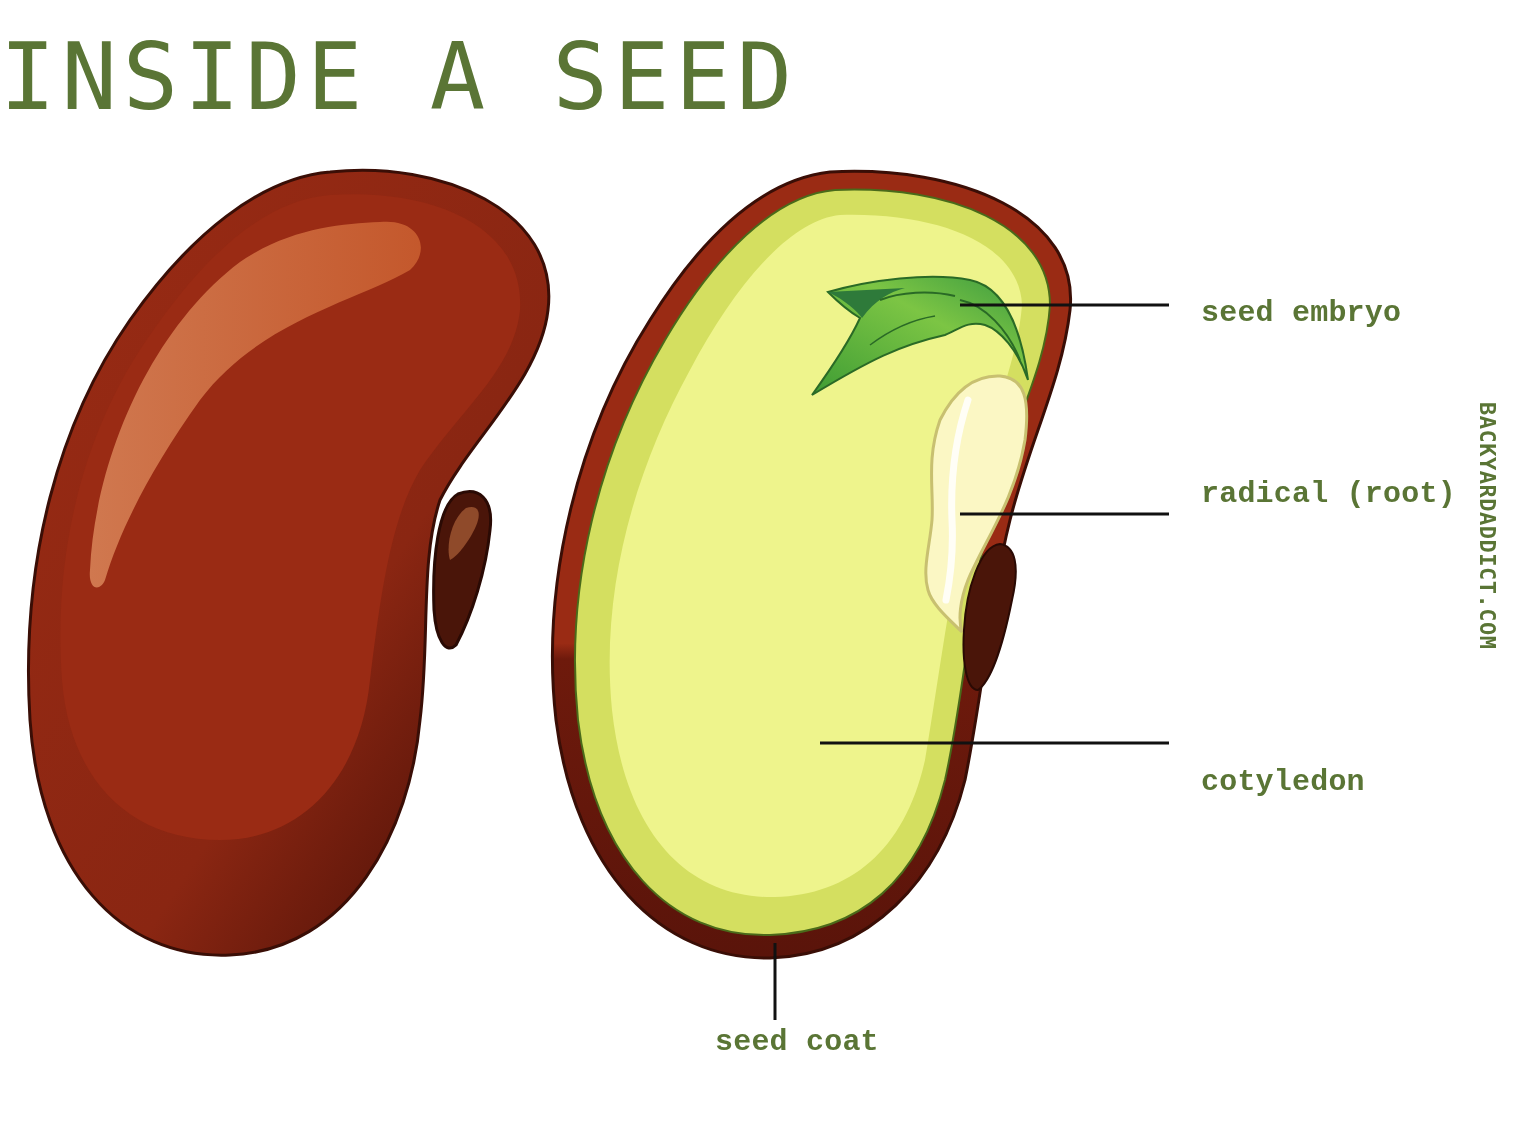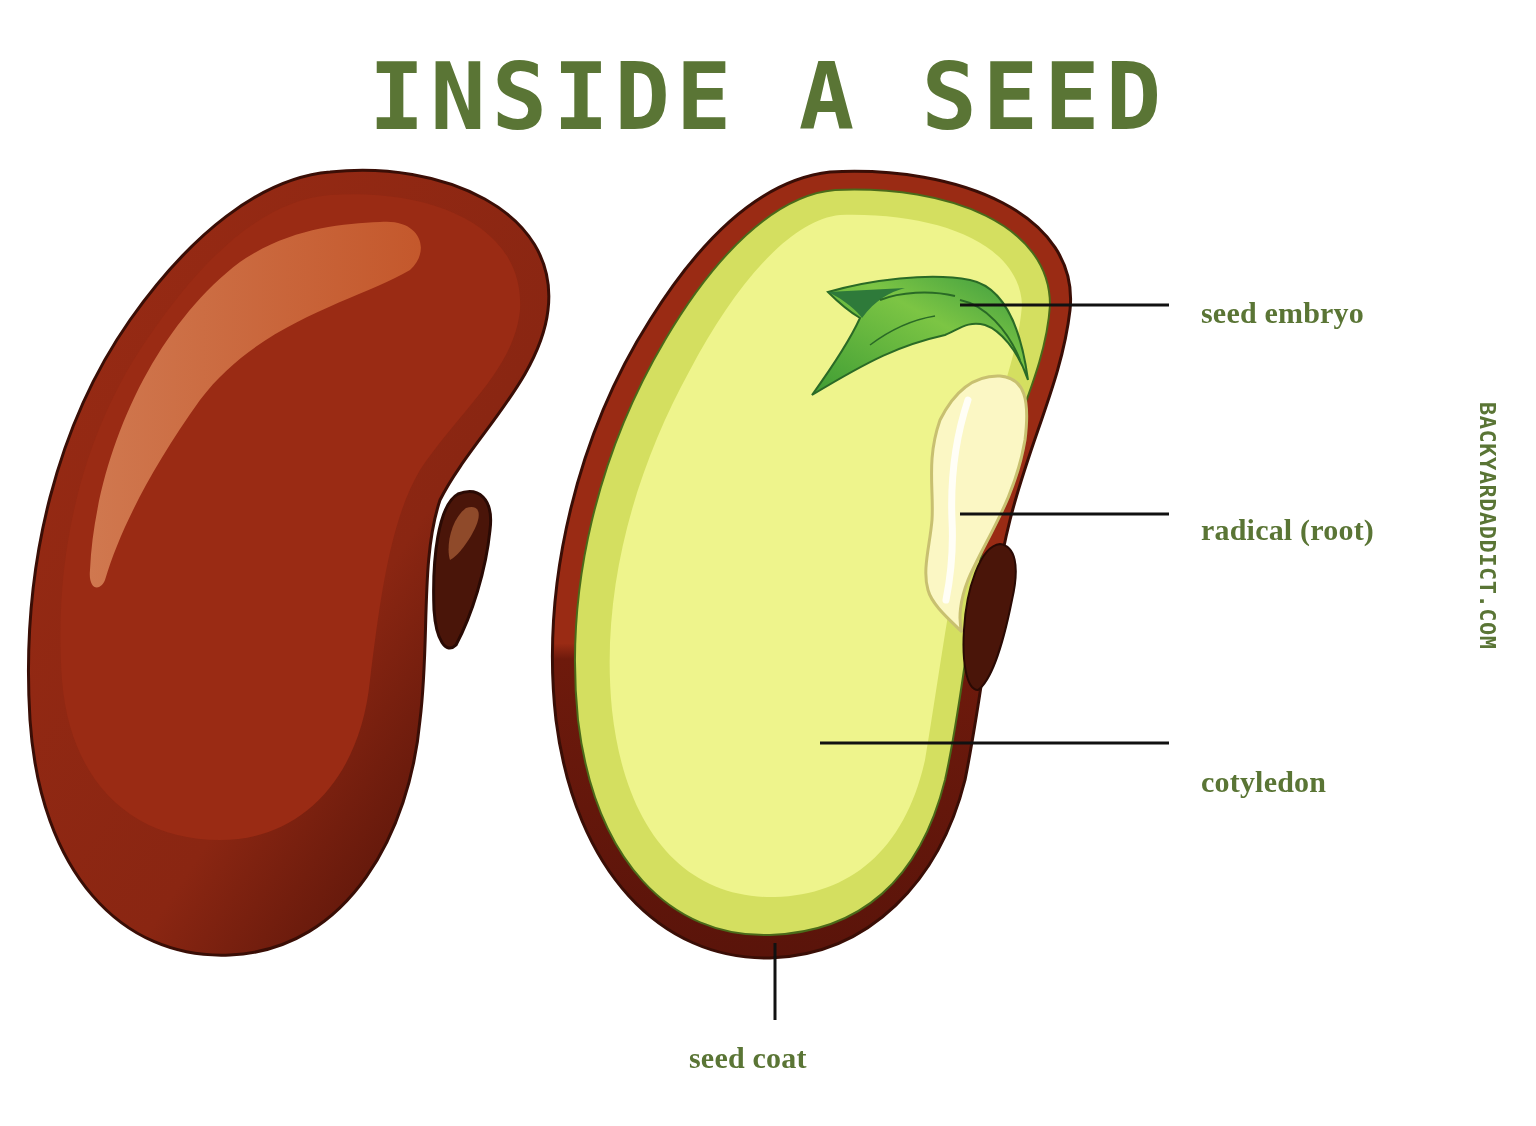--- a/index.html
+++ b/index.html
@@ -1,34 +1,33 @@
 <!DOCTYPE html>
 <html style="--accent: #5a7535;"><head>
 <meta charset="utf-8">
 <style>
   html, body { margin: 0; padding: 0; background: #ffffff; }
   body { width: 1536px; height: 1126px; position: relative; overflow: hidden;
          font-family: "DejaVu Sans", sans-serif; }
   .title {
-    position: absolute; left: 0; top: 28px; width: 1536px; text-align: center;
-    font-family: "DejaVu Sans Mono", monospace; font-weight: bold;
+    position: absolute; left: 0; top: 28px; width: 1536px; 
+    font-family: "DejaVu Sans Mono", monospace; font-weight: normal;
     font-size: 92px; letter-spacing: 6px; line-height: 100px;
     color: var(--accent);
-    margin-top: 20px;
   }
   .art { position: absolute; left: 0; top: 0; width: 1536px; height: 1126px; }
   .label {
-    position: absolute; font-family: Liberation Serif, serif; font-weight: bold;
+    position: absolute; font-family: Liberation Mono, monospace; font-weight: bold;
     font-size: 30px; line-height: 36px; color: var(--accent); white-space: nowrap;
     letter-spacing: 0.2px;
   }
   .lbl-embryo   { left: 1201px; top: 295px; }
-  .lbl-radical  { left: 1201px; top: 512px; }
+  .lbl-radical  { left: 1201px; top: 476px; }
   .lbl-cotyledon{ left: 1201px; top: 742px; margin-top: 22px; }
-  .lbl-coat     { left: 689px;  top: 1024px; margin-top: 16px; }
+  .lbl-coat     { left: 715px;  top: 1024px; }
   .watermark {
     position: absolute; left: 1500px; top: 402px;
     transform-origin: 0 0; transform: rotate(90deg);
     font-family: "DejaVu Sans Mono", monospace; font-weight: bold;
     font-size: 22px; letter-spacing: 0.5px; color: var(--accent);
     white-space: nowrap; line-height: 26px;
   }
 </style>
 </head>
 <body>

